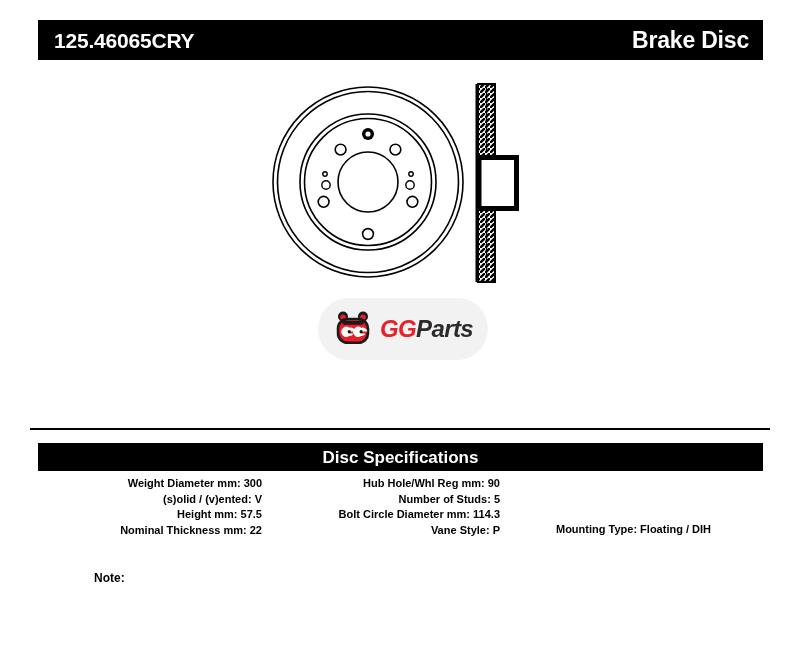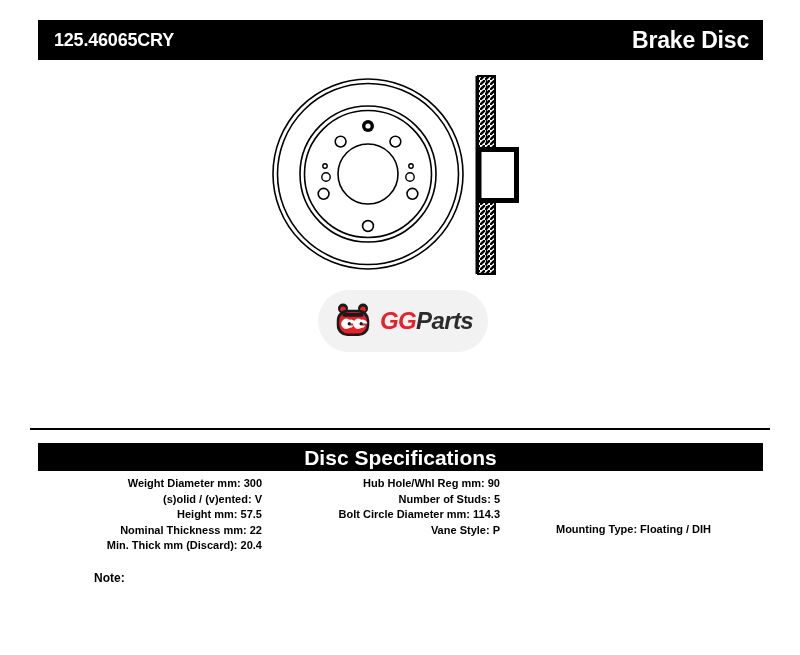--- a/index.html
+++ b/index.html
@@ -32,38 +32,38 @@
     height: 40px;
     background: #000000;
     display: flex;
     align-items: center;
     justify-content: space-between;
     box-sizing: border-box;
     padding: 0 14px 0 16px;
   }
   .header-part-number {
     color: #ffffff;
-    font-size: 18px;
+    font-size: 21px;
     font-weight: bold;
     letter-spacing: -0.2px;
     line-height: 1;
   }
   .header-title {
     color: #ffffff;
     font-size: 23px;
     font-weight: bold;
     letter-spacing: -0.2px;
     line-height: 1;
   }
 
   
   .drawing-area {
     position: absolute;
     left: 0;
-    top: 56px;
+    top: 64px;
     width: 776px;
     height: 360px;
   }
   .disc-front-view {
     position: absolute;
     left: 270px;
     top: 18px;
   }
   .disc-side-view {
     position: absolute;
@@ -117,21 +117,21 @@
     top: 443px;
     width: 725px;
     height: 28px;
     background: #000000;
     display: flex;
     align-items: center;
     justify-content: center;
   }
   .spec-title {
     color: #ffffff;
-    font-size: 21px;
+    font-size: 17px;
     font-weight: bold;
     line-height: 1;
   }
 
   .spec-columns {
     position: absolute;
     left: 38px;
     top: 476px;
     width: 725px;
     display: flex;
@@ -290,24 +290,20 @@
         <span class="spec-value">V</span>
       </div>
       <div class="spec-row">
         <span class="spec-label">Height mm:</span>
         <span class="spec-value">57.5</span>
       </div>
       <div class="spec-row">
         <span class="spec-label">Nominal Thickness mm:</span>
         <span class="spec-value">22</span>
       </div>
-      <div class="spec-row">
-        <span class="spec-label">Min. Thick mm (Discard):</span>
-        <span class="spec-value">20.4</span>
-      </div>
     </div>
 
     <div class="spec-col spec-col-middle">
       <div class="spec-row">
         <span class="spec-label">Hub Hole/Whl Reg mm:</span>
         <span class="spec-value">90</span>
       </div>
       <div class="spec-row">
         <span class="spec-label">Number of Studs:</span>
         <span class="spec-value">5</span>

